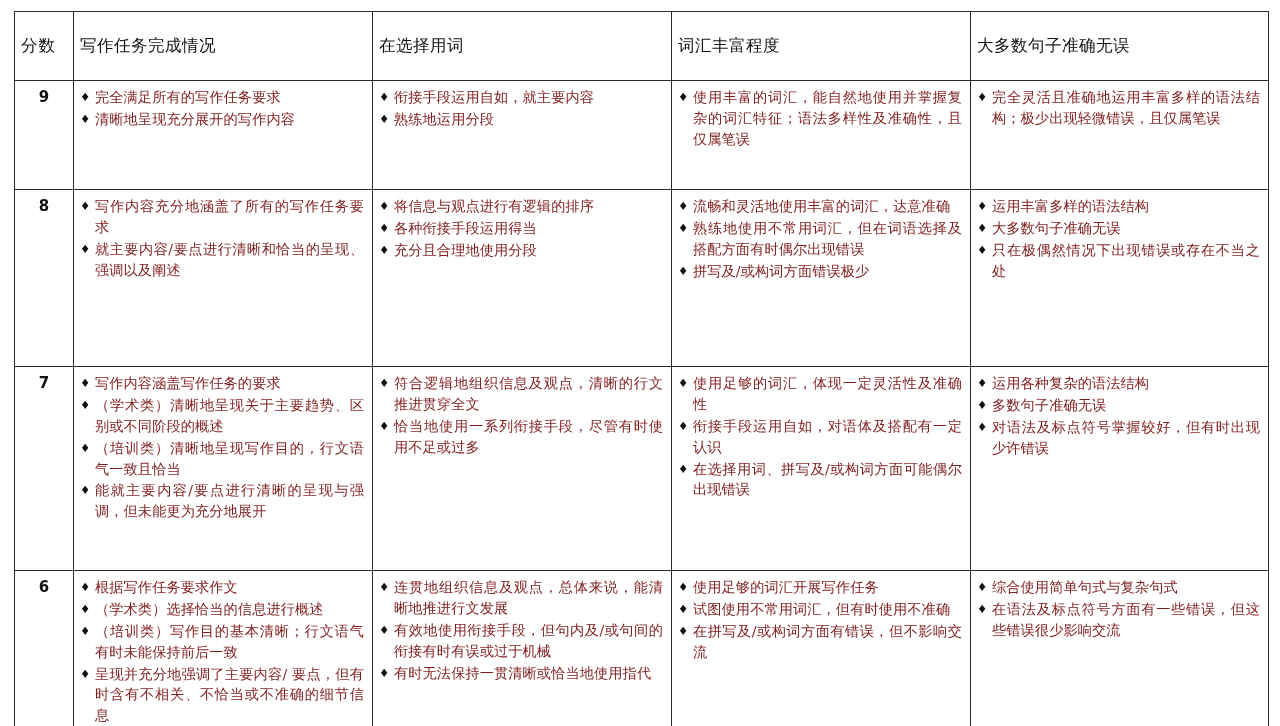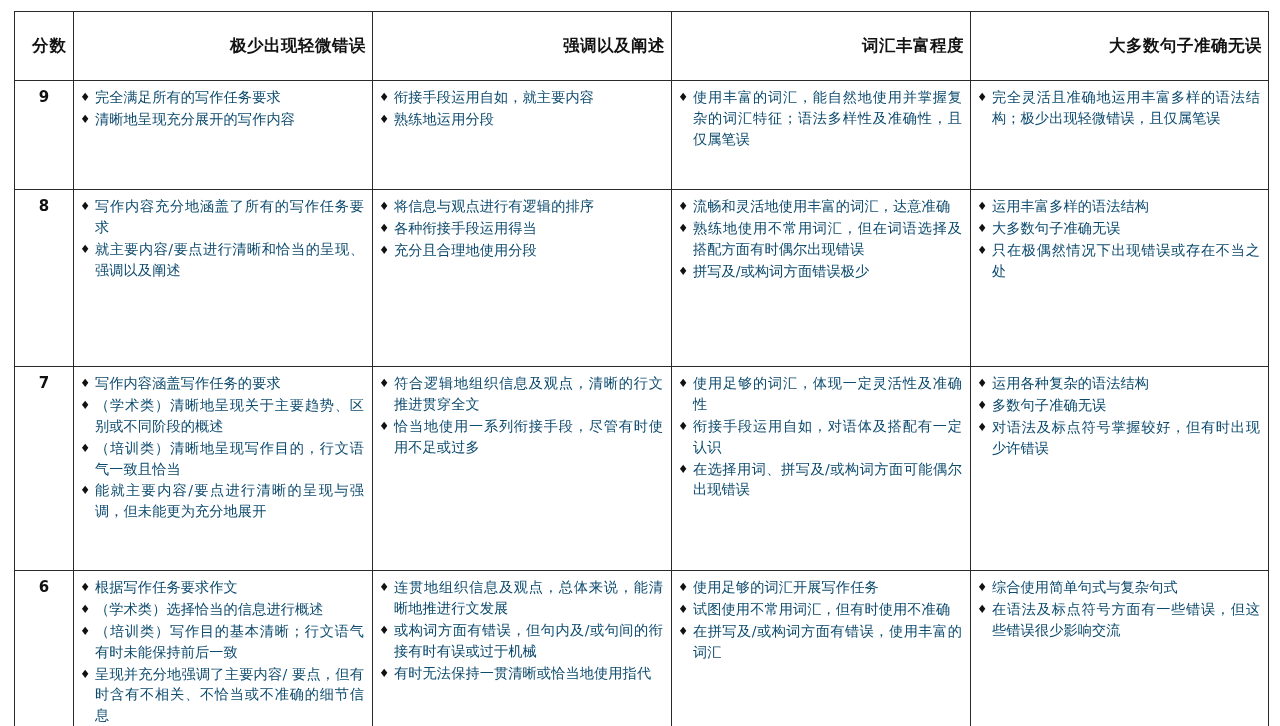--- a/index.html
+++ b/index.html
@@ -45,23 +45,23 @@
   
   col.c-score { width: 59px; }
   col.c-task  { width: 299px; }
   col.c-coh   { width: 299px; }
   col.c-lex   { width: 299px; }
   col.c-gra   { width: 298px; }
 
   
   .head-row th {
     height: 60px;
-    text-align: right;
+    text-align: left;
     vertical-align: middle;
-    font-weight: bold;
+    font-weight: normal;
     font-size: 16.5px;
     letter-spacing: 0.5px;
     color: #121212;
     padding: 4px 6px;
   }
   .head-row th.score-head {
     font-size: 16.5px;
     letter-spacing: 1px;
   }
 
@@ -84,21 +84,21 @@
     padding: 0;
     list-style: none;
   }
   ul.bullets > li {
     position: relative;
     padding-left: 15px;
     margin: 0 0 1px 0;
     font-size: 14.2px;
     line-height: 1.47;
     text-align: justify;
-    color: #0c4a6e;
+    color: #7f1d1d;
     letter-spacing: 0.1px;
   }
   ul.bullets > li::before {
     content: "\2666";
     position: absolute;
     left: 0;
     top: 0;
     font-size: 11.5px;
     line-height: 1.82;
     color: #111;
@@ -118,22 +118,22 @@
     <colgroup>
       <col class="c-score">
       <col class="c-task">
       <col class="c-coh">
       <col class="c-lex">
       <col class="c-gra">
     </colgroup>
     <thead>
       <tr class="head-row">
         <th class="score-head">分数</th>
-        <th>极少出现轻微错误</th>
-        <th>强调以及阐述</th>
+        <th>写作任务完成情况</th>
+        <th>在选择用词</th>
         <th>词汇丰富程度</th>
         <th>大多数句子准确无误</th>
       </tr>
     </thead>
     <tbody>
 
       <tr class="row-9">
         <td class="score-cell">9</td>
         <td class="desc-cell">
           <ul class="bullets">
@@ -228,29 +228,29 @@
           <ul class="bullets">
             <li>根据写作任务要求作文</li>
             <li>（学术类）选择恰当的信息进行概述</li>
             <li>（培训类）写作目的基本清晰；行文语气有时未能保持前后一致</li>
             <li>呈现并充分地强调了主要内容/ 要点，但有时含有不相关、不恰当或不准确的细节信息</li>
           </ul>
         </td>
         <td class="desc-cell">
           <ul class="bullets">
             <li>连贯地组织信息及观点，总体来说，能清晰地推进行文发展</li>
-            <li>或构词方面有错误，但句内及/或句间的衔接有时有误或过于机械</li>
+            <li>有效地使用衔接手段，但句内及/或句间的衔接有时有误或过于机械</li>
             <li>有时无法保持一贯清晰或恰当地使用指代</li>
           </ul>
         </td>
         <td class="desc-cell">
           <ul class="bullets">
             <li>使用足够的词汇开展写作任务</li>
             <li>试图使用不常用词汇，但有时使用不准确</li>
-            <li>在拼写及/或构词方面有错误，使用丰富的词汇</li>
+            <li>在拼写及/或构词方面有错误，但不影响交流</li>
           </ul>
         </td>
         <td class="desc-cell">
           <ul class="bullets">
             <li>综合使用简单句式与复杂句式</li>
             <li>在语法及标点符号方面有一些错误，但这些错误很少影响交流</li>
           </ul>
         </td>
       </tr>
 

